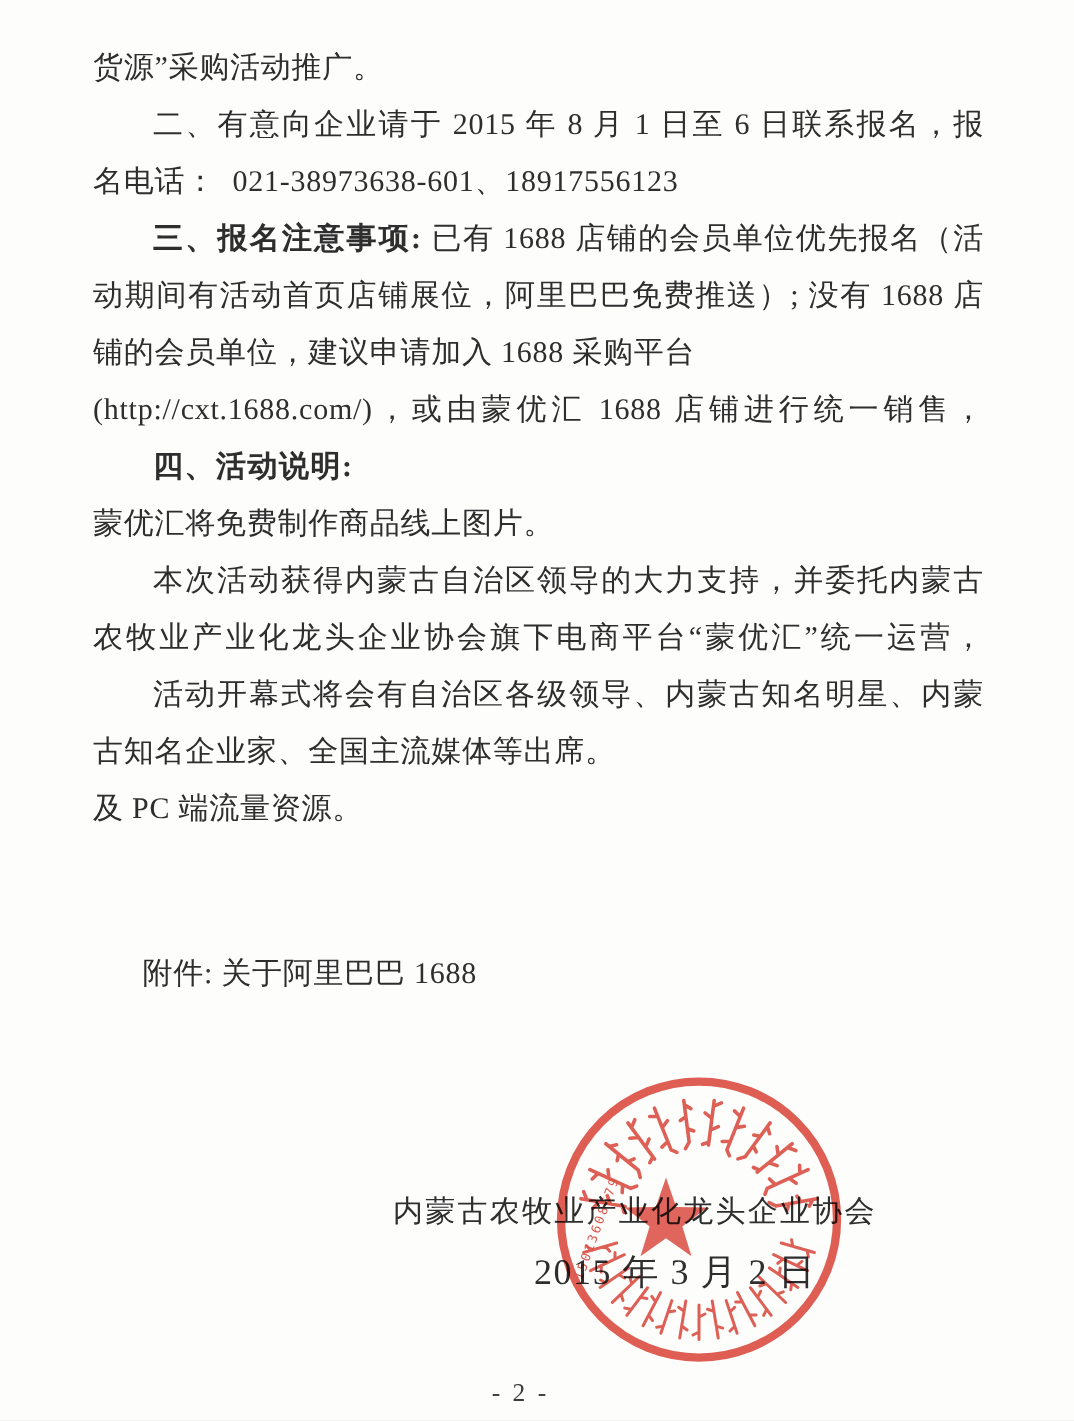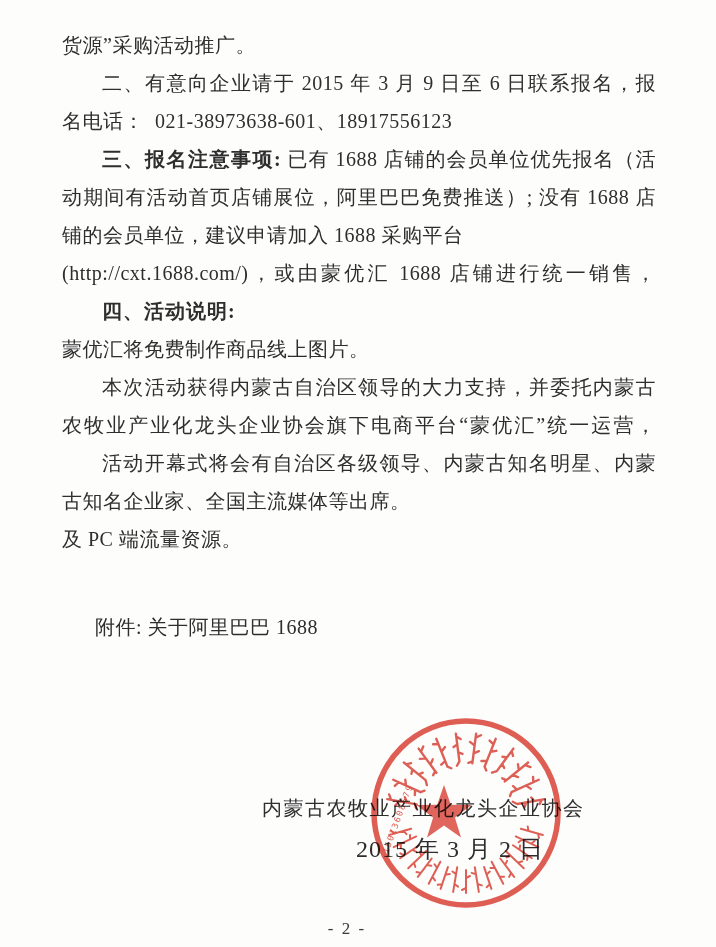--- a/index.html
+++ b/index.html
@@ -62,34 +62,34 @@
     pointer-events:none;
   }
 </style>
 </head>
 <body>
 
 <div class="doc">
 
   <div class="body-text" id="bodyText">
       <div class="line">货源”采购活动推广。</div>
-      <div class="line justify" style="padding-left: 40px;">二、有意向企业请于 2015 年 3 月 9 日至 6 日联系报名，报</div>
+      <div class="line justify" style="padding-left: 40px;">二、有意向企业请于 2015 年 8 月 1 日至 6 日联系报名，报</div>
       <div class="line">名电话：&nbsp; 021-38973638-601、18917556123</div>
       <div class="line justify" style="padding-left: 40px;"><b>三、报名注意事项:</b> 已有 1688 店铺的会员单位优先报名（活</div>
       <div class="line justify">动期间有活动首页店铺展位，阿里巴巴免费推送）; 没有 1688 店</div>
       <div class="line">铺的会员单位，建议申请加入 1688 采购平台</div>
       <div class="line justify">(http://cxt.1688.com/)，或由蒙优汇 1688 店铺进行统一销售，</div>
       <div class="line" style="padding-left: 40px;"><b>四、活动说明:</b></div>
       <div class="line">蒙优汇将免费制作商品线上图片。</div>
       <div class="line justify" style="padding-left: 40px;">本次活动获得内蒙古自治区领导的大力支持，并委托内蒙古</div>
       <div class="line justify">农牧业产业化龙头企业协会旗下电商平台“蒙优汇”统一运营，</div>
       <div class="line justify" style="padding-left: 40px;">活动开幕式将会有自治区各级领导、内蒙古知名明星、内蒙</div>
       <div class="line">古知名企业家、全国主流媒体等出席。</div>
       <div class="line">及 PC 端流量资源。</div>
-      <div class="line" style="padding-left: 33px; margin-top: 50px;">附件: 关于阿里巴巴 1688</div>
+      <div class="line" style="padding-left: 33px; margin-top: 72px;">附件: 关于阿里巴巴 1688</div>
     </div>
 
   <div class="signature">内蒙古农牧业产业化龙头企业协会</div>
 
   <div class="date">2015 年 3 月 2 日</div>
 
   <div class="seal">
     <svg id="sealSvg" width="200" height="200" viewBox="0 0 200 200">
         <circle cx="98" cy="97" r="92" fill="none" stroke="#d8382b" stroke-width="5.5" opacity="0.92"></circle>
         <polygon points="76.0,69.0 82.8,88.7 103.6,89.0 86.9,101.6 93.0,121.5 76.0,109.5 59.0,121.5 65.1,101.6 48.4,89.0 69.2,88.7" fill="#d8382b" opacity="0.88"></polygon>

